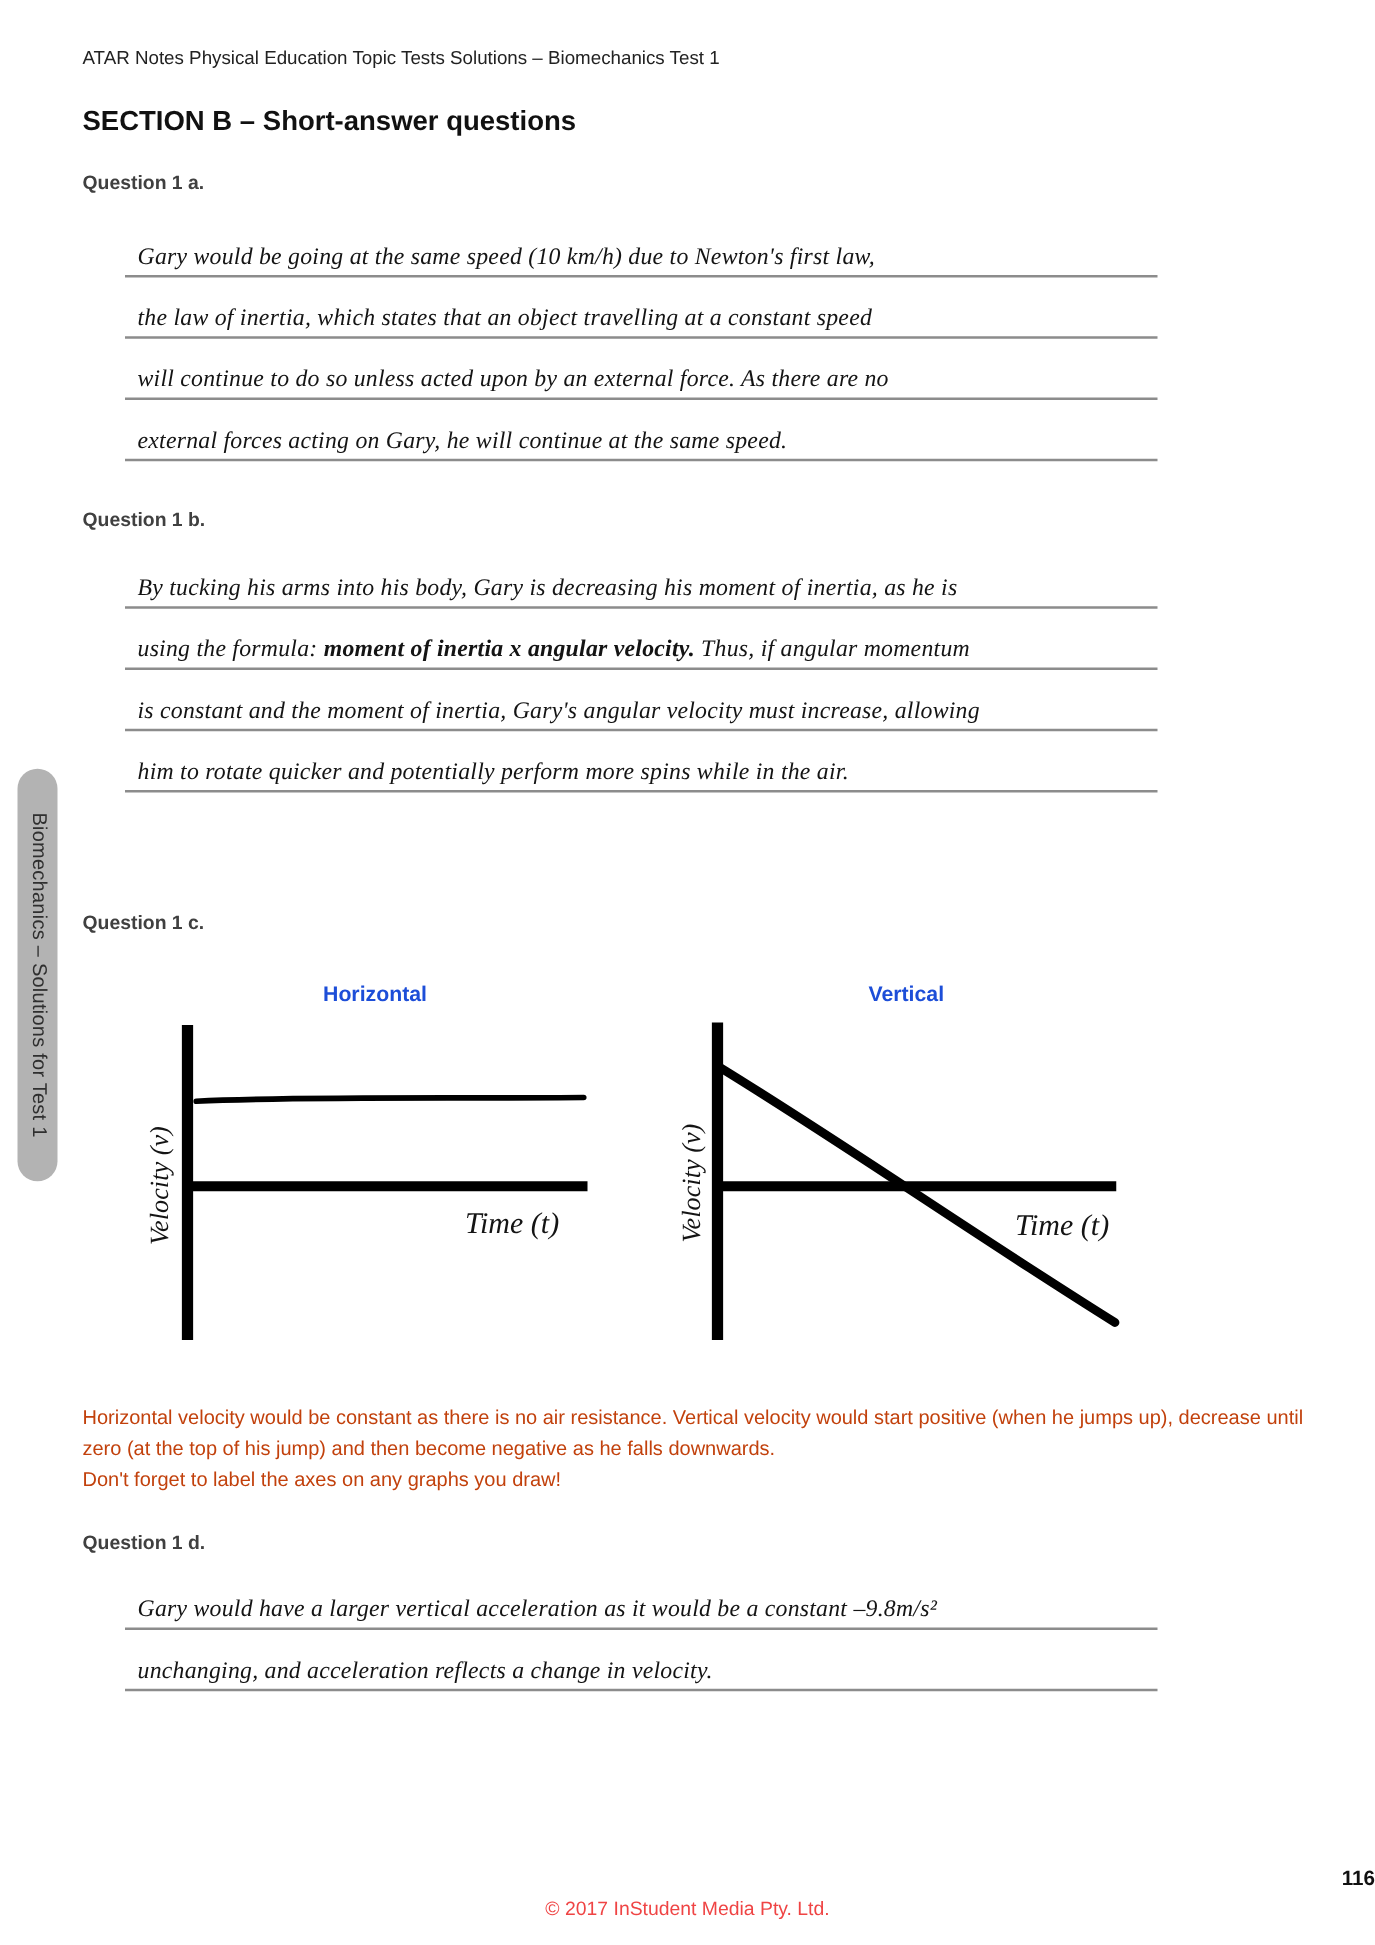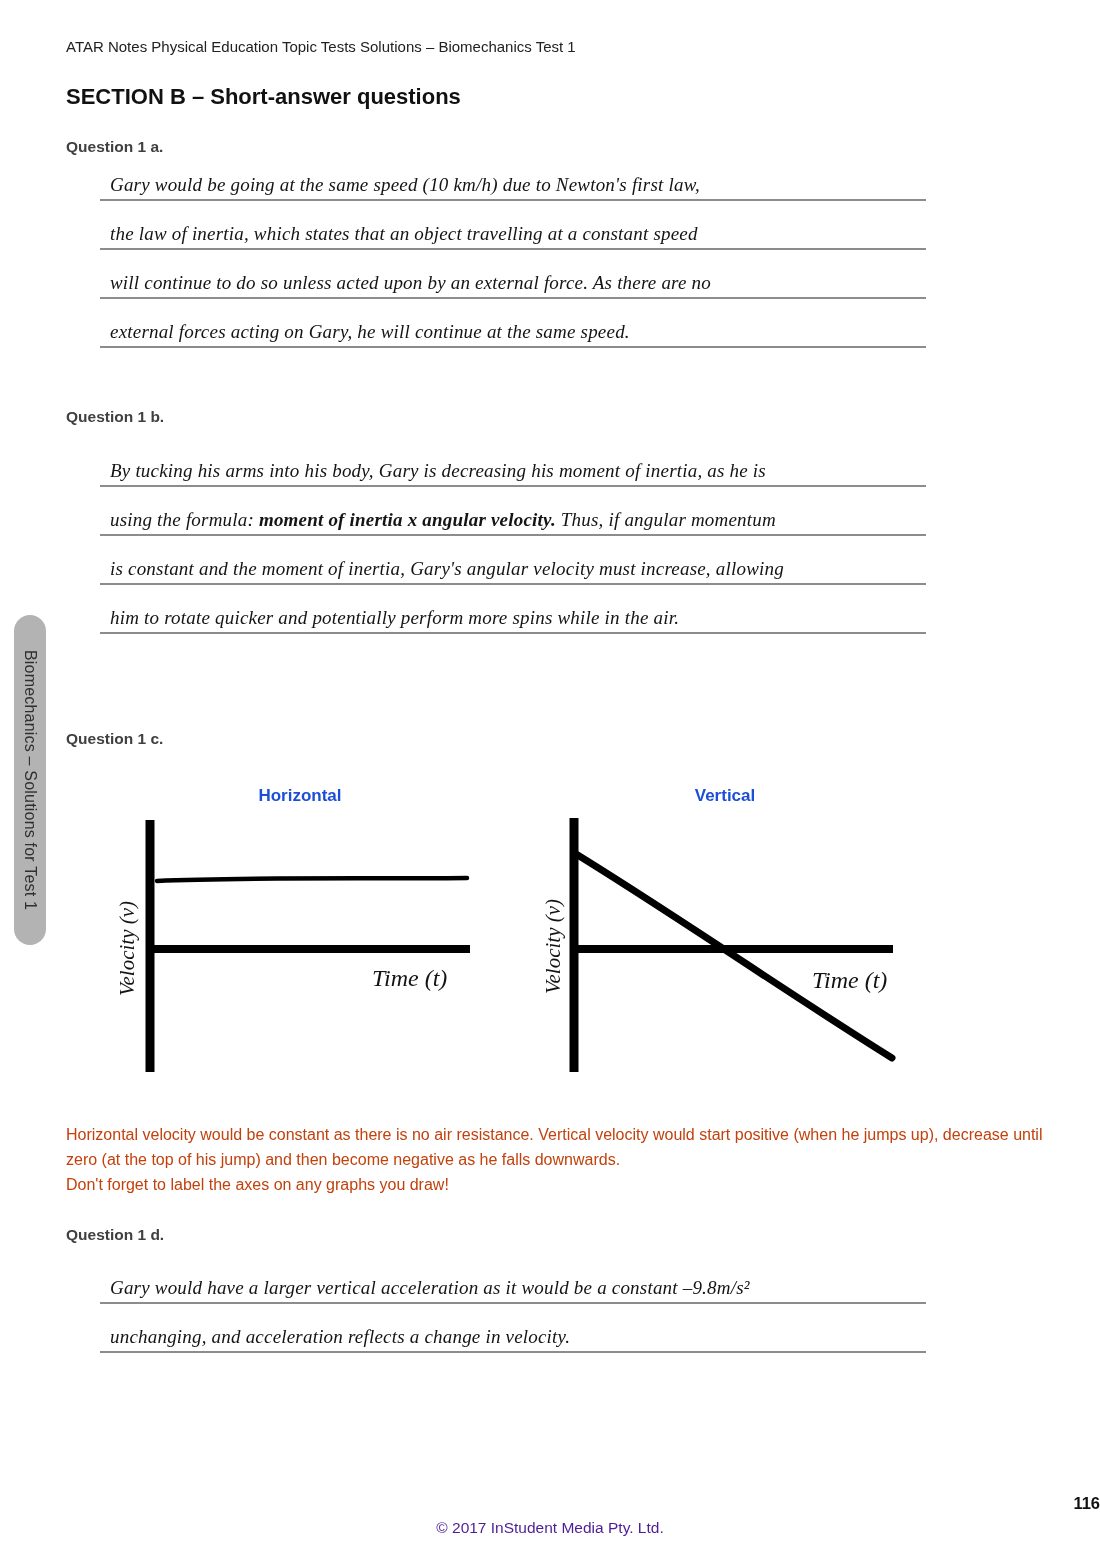--- a/index.html
+++ b/index.html
@@ -45,36 +45,36 @@
   .data-line { stroke:#000; fill:none; stroke-linecap:round; }
   .hw-svg {
     font-family:cursive; font-style:italic; fill:#141414;
   }
 
   
   .explain { position:absolute; left:66px; top:1122px; width:982px; font-size:16px; line-height:25px; color:#c2410c; }
 
   
   .page-num  { position:absolute; left:0; top:1494px; width:1100px; text-align:right; font-size:16.5px; font-weight:bold; color:#111; }
-  .copyright { position:absolute; left:0; top:1519px; width:1100px; text-align:center; font-size:15.5px; color:#4c1d95; }
+  .copyright { position:absolute; left:0; top:1519px; width:1100px; text-align:center; font-size:15.5px; color:#ef4444; }
 </style>
 </head>
 <body>
 
 <div class="page">
 
   <div class="sidebar-tab">
     <span class="tab-text">Biomechanics – Solutions for Test 1</span>
   </div>
 
   <div class="running-head">ATAR Notes Physical Education Topic Tests Solutions – Biomechanics Test 1</div>
   <h1 class="section-title">SECTION B – Short-answer questions</h1>
 
   <div class="q-label" style="top:138px;">Question 1 a.</div>
-  <div class="answer" style="top:152px;">
+  <div class="answer" style="top:173px;">
     <div class="hw-line">
         <span class="hw">Gary would be going at the same speed (10 km/h) due to Newton's first law,</span>
       </div>
     <div class="hw-line">
         <span class="hw">the law of inertia, which states that an object travelling at a constant speed</span>
       </div>
     <div class="hw-line">
         <span class="hw">will continue to do so unless acted upon by an external force. As there are no</span>
       </div>
     <div class="hw-line">

